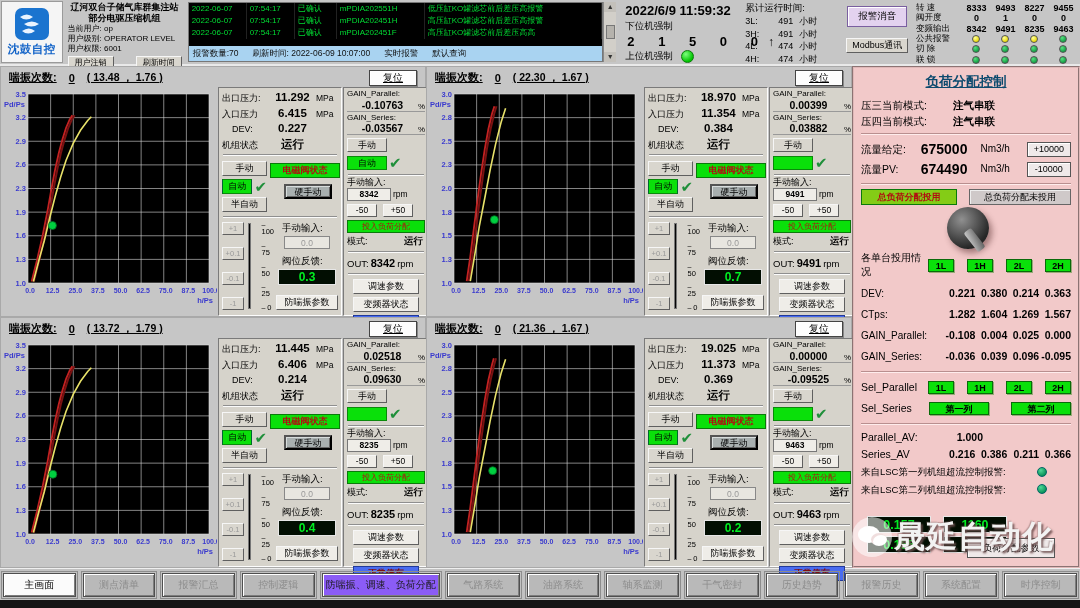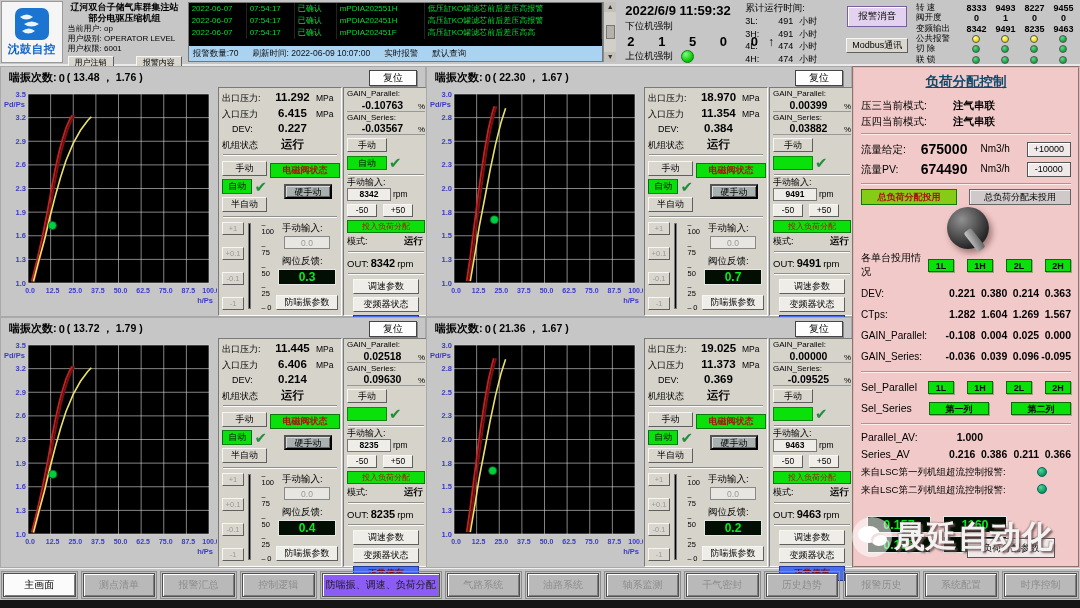--- a/index.html
+++ b/index.html
@@ -62,21 +62,21 @@
   .mval { width:29px; font-size:9px; font-weight:bold; text-align:center; }
   .ledcell { width:29px; display:flex; justify-content:center; }
   .led { width:8px; height:8px; border-radius:50%; border:1px solid #555; }
   .led.green { background:radial-gradient(circle at 35% 30%, #58e07f, #0f9b40 75%); }
   .led.yellow { background:radial-gradient(circle at 35% 30%, #ffff9a, #e8d800 75%); }
 
   
   #main { height:502px; display:flex; }
   #quad-grid { width:852px; display:flex; flex-wrap:wrap; }
   .quad { width:426px; height:251px; padding:1px 2px; border:1px solid #a9a9a9; background:#c6c6c6; }
-  .quad-head { height:19px; display:flex; align-items:center; font-size:11px; font-weight:bold; gap:2px; padding-left:6px; }
+  .quad-head { height:19px; display:flex; align-items:center; font-size:11px; font-weight:bold; gap:12px; padding-left:6px;text-decoration:underline; }
   .qh-coord { font-size:10.5px; }
   .reset-btn { margin-left:auto; margin-right:6px; width:48px; height:16px; font-size:10px; background:#fdfdfd; border:1px solid #444; box-shadow:inset 1px 1px 0 #fff, 1px 1px 0 #888; }
   .quad-body { display:flex; height:229px; }
   svg.chart { width:214px; height:229px; flex:0 0 214px; }
 
   .panel1 { width:124px; background:#d6d3cb; margin:0 1px; padding:2px 3px; display:flex; flex-direction:column; }
   .pv-row { display:flex; align-items:baseline; line-height:14.5px; }
   .plab { font-size:9px; width:47px; white-space:nowrap; }
   .pval { font-size:11.5px; font-weight:bold; flex:1; text-align:center; }
   .punit { font-size:8.5px; width:22px; }
@@ -196,21 +196,21 @@
   </div>
 
   <div class="info-box">
     <div class="station-title">辽河双台子储气库群集注站</div>
     <div class="station-title">部分电驱压缩机组</div>
     <div class="user-line"><span>当前用户:</span> <b>op</b></div>
     <div class="user-line"><span>用户级别:</span> <b>OPERATOR LEVEL</b></div>
     <div class="user-line"><span>用户权限:</span> <b>6001</b></div>
     <div class="user-btns">
       <button class="ubtn out">用户注销</button>
-      <button class="ubtn out">报警内容</button>
+      <button class="ubtn out">刷新时间</button>
     </div>
   </div>
 
   <div class="alarm-box">
     <div class="atable sunk">
       <div id="alarm-rows">
           <div class="arow">
             <div class="acell c0">2022-06-07</div>
             <div class="acell c1">07:54:17</div>
             <div class="acell c2">已确认</div>

